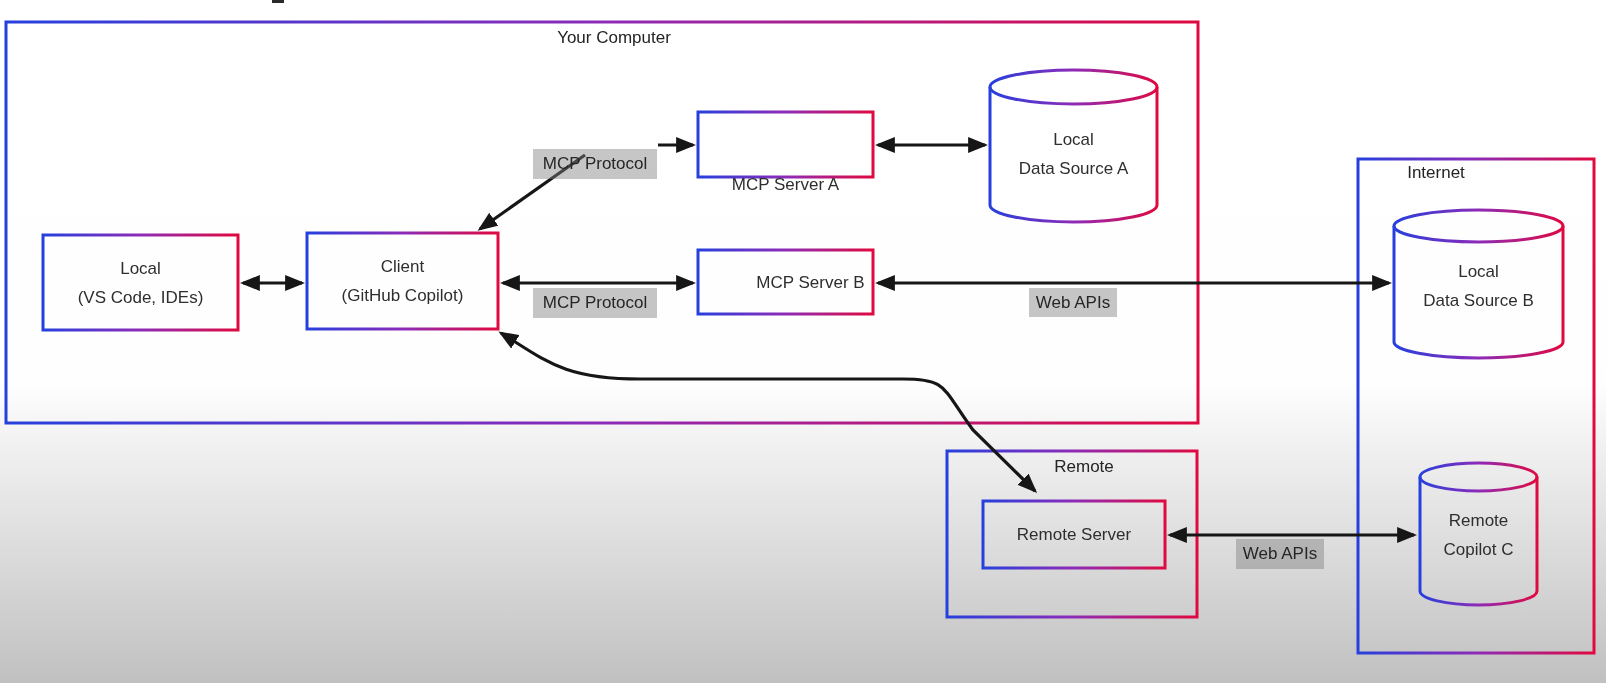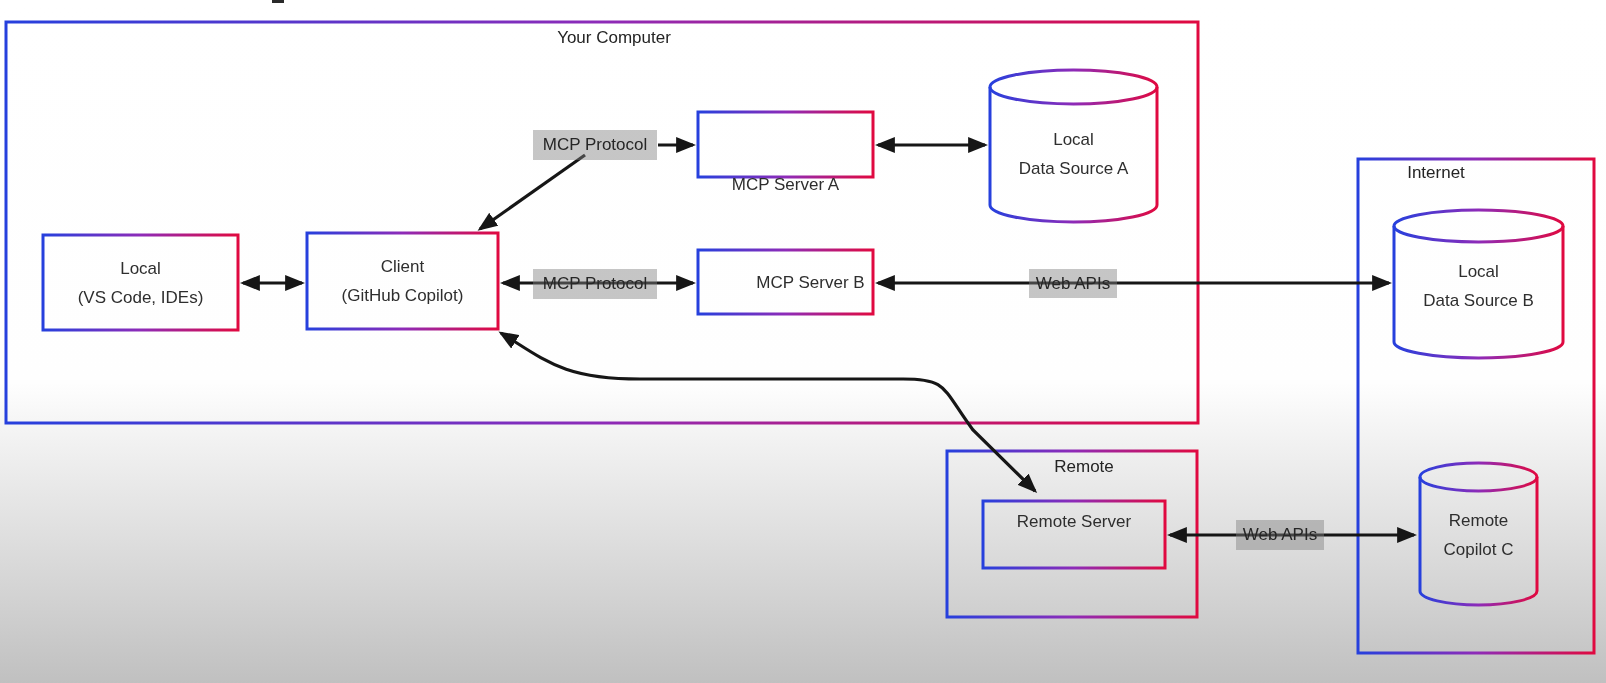--- a/index.html
+++ b/index.html
@@ -17,21 +17,21 @@
     display:flex;flex-direction:column;align-items:center;justify-content:center;
     text-align:center;font-size:17px;line-height:29px;color:#2e2e2e;white-space:nowrap;
   }
   .ctitle{
     position:absolute;text-align:center;font-size:17px;color:#242424;white-space:nowrap;padding-left:12px;
   }
   .elabel{
     position:absolute;
     display:flex;align-items:center;justify-content:center;
     background:rgba(128,128,128,0.45);
-    font-size:17px;color:#262626;white-space:nowrap;
+    font-size:17px;color:#262626;white-space:nowrap;margin-top:19px;
   }
   .artifact{position:absolute;background:#2a2a2a;}
 </style>
 </head>
 <body>
 
 <div id="canvas">
 
   <div class="artifact" style="left:272px;top:0;width:12px;height:3px;"></div>
 
@@ -93,21 +93,21 @@
   <div class="txt" style="left:307px;top:233px;width:191px;height:96px;">
     <span>Client</span>
     <span>(GitHub Copilot)</span>
   </div>
   <div class="txt" style="left:698px;top:112px;width:175px;height:65px;margin-top:40px;">
     <span>MCP Server A</span>
   </div>
   <div class="txt" style="left:698px;top:250px;width:175px;height:64px;margin-left:25px;">
     <span>MCP Server B</span>
   </div>
-  <div class="txt" style="left:983px;top:488px;width:182px;height:67px;">
+  <div class="txt" style="left:983px;top:501px;width:182px;height:67px;">
     <span>Remote Server</span>
   </div>
 
   <div class="txt" style="left:990px;top:116px;width:167px;height:75px;">
     <span>Local</span>
     <span>Data Source A</span>
   </div>
   <div class="txt" style="left:1394px;top:248px;width:169px;height:75px;">
     <span>Local</span>
     <span>Data Source B</span>

